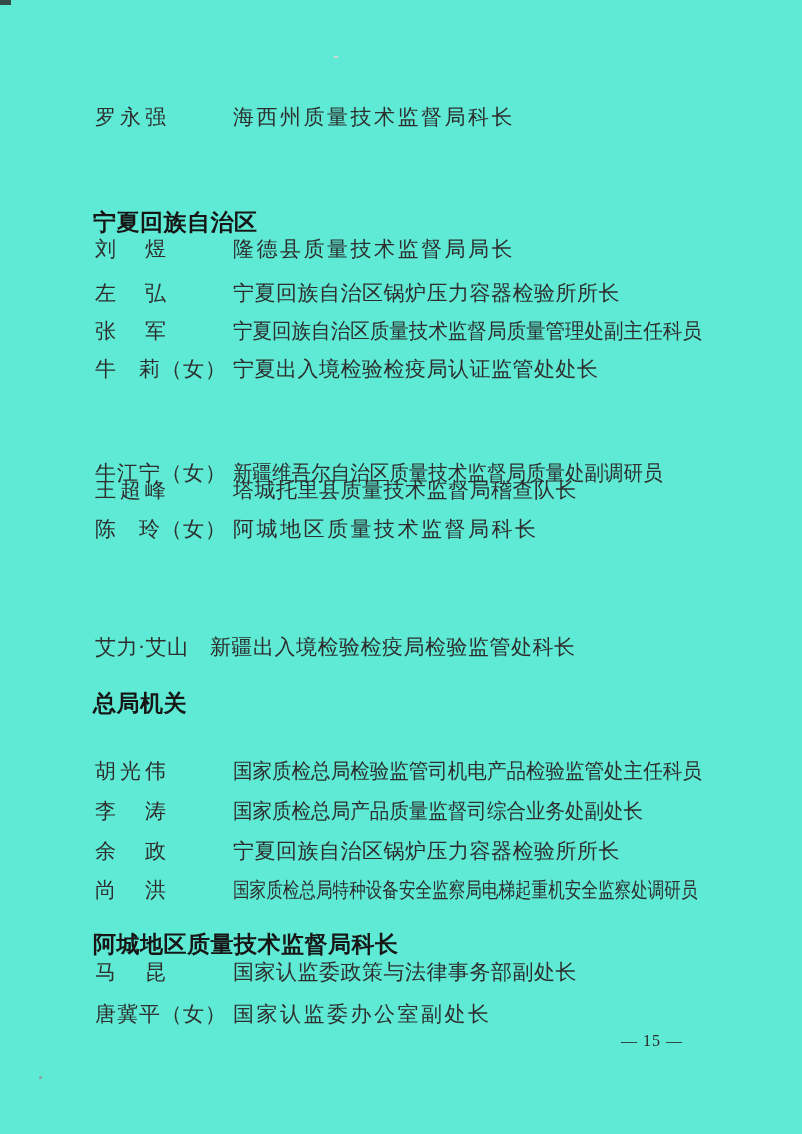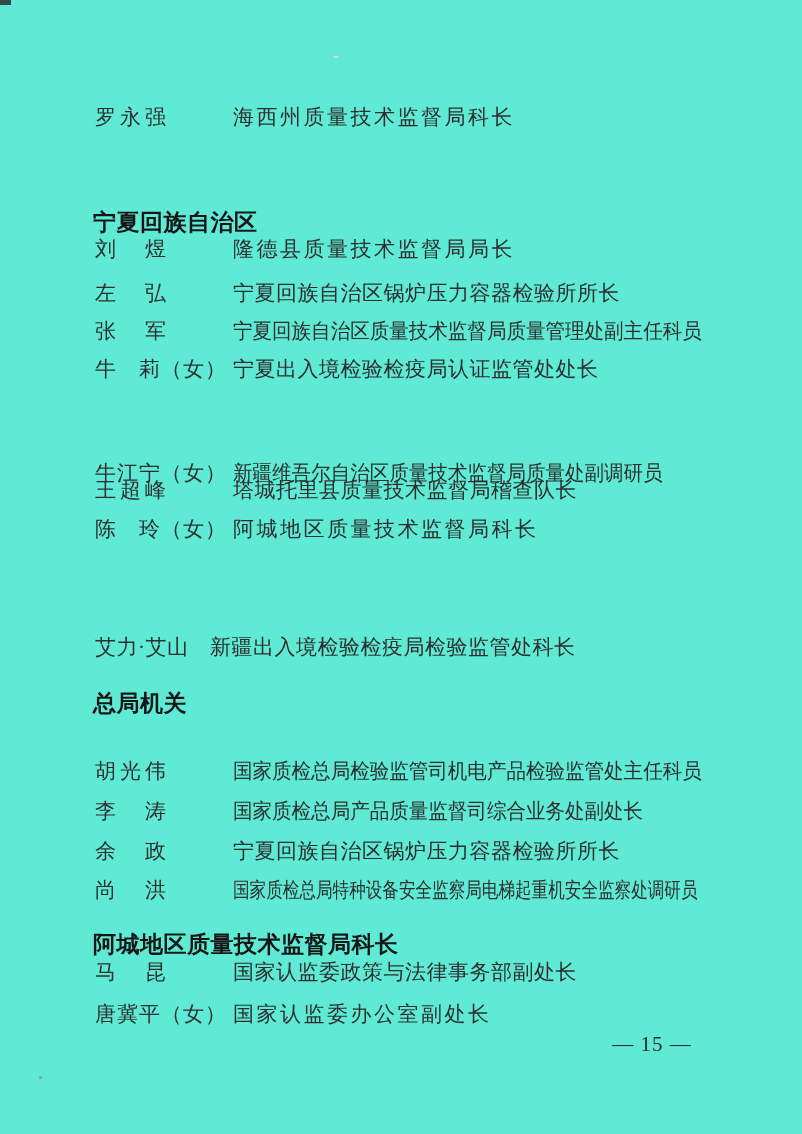--- a/index.html
+++ b/index.html
@@ -43,21 +43,21 @@
     font-size:23px;
     line-height:30px;
     color:#161616;
     letter-spacing:0.5px;
     white-space:nowrap;
     margin-top:16px;
   }
   .pagenum{
     position:absolute;
     top:1032px;left:602px;width:100px;
-    font-size:21px;
+    font-size:16px;
     letter-spacing:1px;
     text-align:center;
     color:#2a2a2a;
   }
   .speck{position:absolute;}
   .speck.a{left:0;top:0;width:11px;height:5px;background:#2f2f2f;opacity:.85;}
   .speck.b{left:39px;top:1076px;width:3px;height:3px;background:#9a9a9a;border-radius:50%;}
   .speck.c{left:334px;top:56px;width:4px;height:2px;background:#d6d6d6;}
 </style>
 </head>

